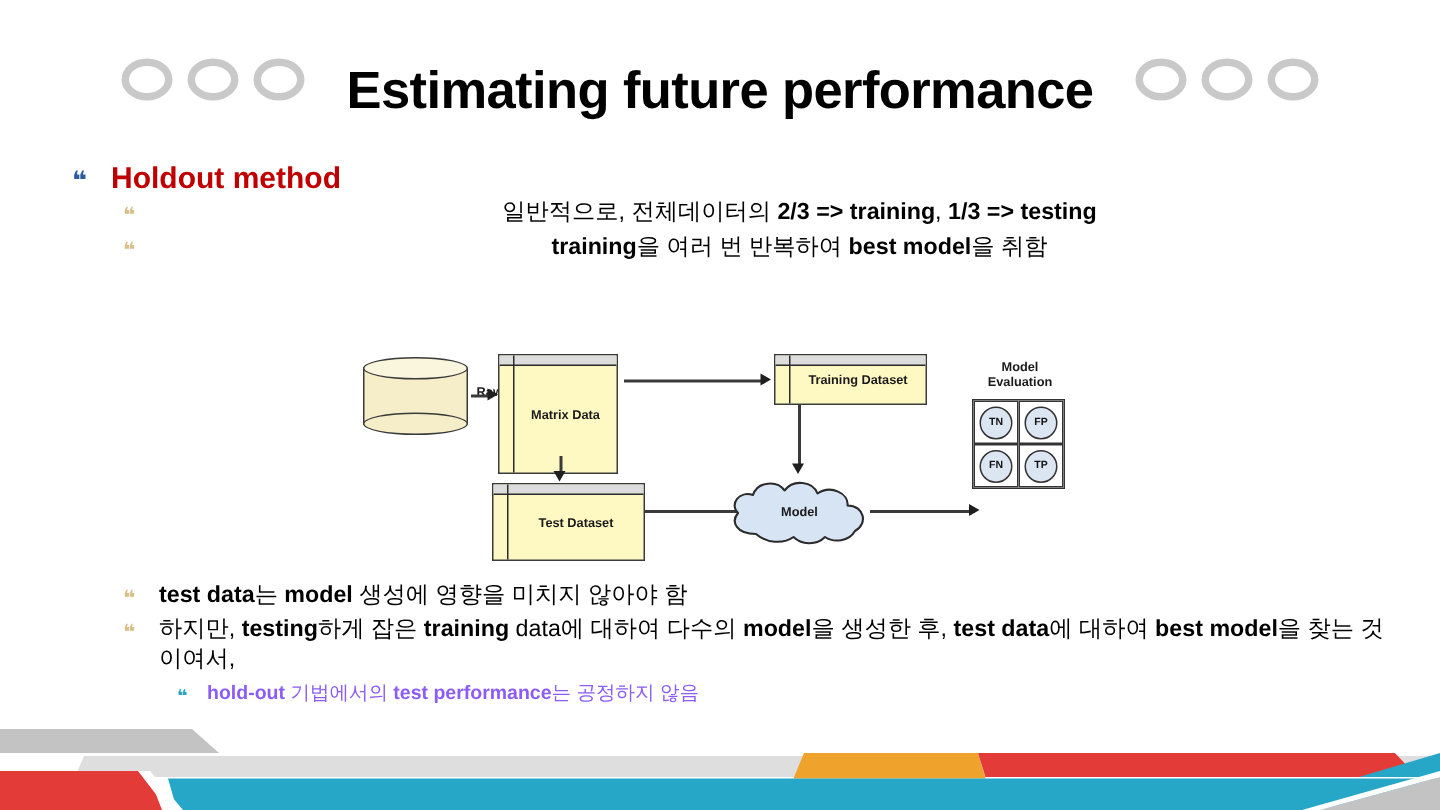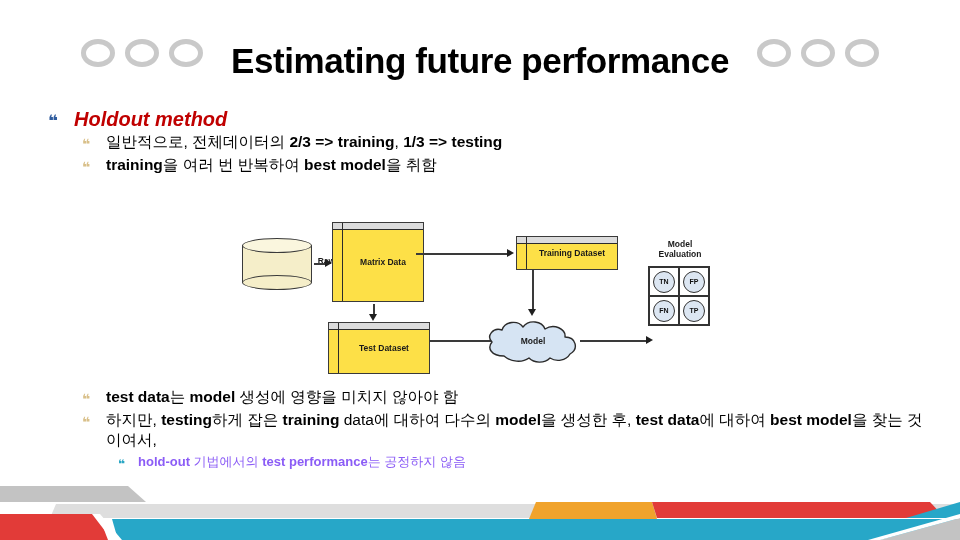--- a/index.html
+++ b/index.html
@@ -36,26 +36,26 @@
   .bmark{
     flex:0 0 auto;font-weight:bold;line-height:1;
     font-family:"DejaVu Sans",sans-serif;
   }
   .btext{flex:1 1 auto;}
 
   
   .lvl1{margin-left:48px;margin-top:4px;}
   .lvl1 .bmark{color:#2f5c9e;font-size:17px;width:26px;padding-top:5px;}
   .lvl1 .btext{
-    color:#c00000;font-size:20px;font-weight:bold;line-height:1.12;font-style:italic;
+    color:#c00000;font-size:20px;font-weight:bold;line-height:1.12;
   }
   
   .lvl2{margin-left:82px;margin-top:2px;}
   .lvl2 .bmark{color:#d9c08a;font-size:14px;width:24px;padding-top:5px;}
-  .lvl2 .btext{color:#000;font-size:15.5px;line-height:1.32;}
+  .lvl2 .btext{color:#000;font-size:15.5px;line-height:1.32;text-align:center;}
   
   .lvl3{margin-left:82px;}
   .lvl3 .bmark{color:#d9c08a;font-size:14px;width:24px;padding-top:5px;}
   .lvl3 .btext{color:#000;font-size:15.5px;line-height:1.30;}
   
   .lvl4{margin-left:118px;margin-top:4px;}
   .lvl4 .bmark{color:#2aa6c4;font-size:12px;width:20px;padding-top:4px;}
   .lvl4 .btext{color:#8b5cf6;font-size:13px;line-height:1.3;}
 
   .kw{font-weight:bold;}
@@ -78,36 +78,36 @@
   .cyl .bot-e{
     position:absolute;left:0;top:37px;width:70px;height:15px;
     background:#f5eec9;border:1.4px solid #3a3a3a;border-radius:50%;box-sizing:border-box;
   }
   .cyl .lbl{
     position:absolute;left:0;top:18px;width:90px;text-align:right;
     font-size:8.5px;font-weight:bold;color:#1a1a1a;margin-left:24px;
   }
 
   .tbl{
-    position:absolute;background:#fde047;border:1.6px solid #3a3a3a;box-sizing:border-box;
+    position:absolute;background:#fef9c3;border:1.6px solid #3a3a3a;box-sizing:border-box;
   }
   .tbl .hdr{
     position:absolute;left:0;right:0;top:0;height:7px;
     background:#dcdcdc;border-bottom:1.8px solid #2b2b2b;box-sizing:border-box;
   }
   .tbl .colsep{
     position:absolute;left:9px;top:0;bottom:0;width:0;
     border-left:1.4px solid #2b2b2b;
   }
   .tbl .lbl{
     position:absolute;left:10px;right:0;top:50%;transform:translateY(-50%);
     text-align:center;font-size:8.5px;font-weight:bold;color:#1a1a1a;
   }
 
-  .matrix{left:96px;top:0;width:92px;height:80px;}
+  .matrix{left:96px;top:14px;width:80px;height:80px;}
   .traind{left:280px;top:14px;width:102px;height:34px;}
   .testd{left:92px;top:100px;width:102px;height:52px;}
 
   .cloud{position:absolute;left:248px;top:96px;width:98px;height:46px;}
   .cloud .lbl{
     position:absolute;left:0;top:50%;transform:translateY(-50%);width:98px;
     text-align:center;font-size:8.5px;font-weight:bold;color:#1a1a1a;z-index:5;
   }
 
   .cm-wrap{position:absolute;left:408px;top:34px;width:72px;height:78px;}

